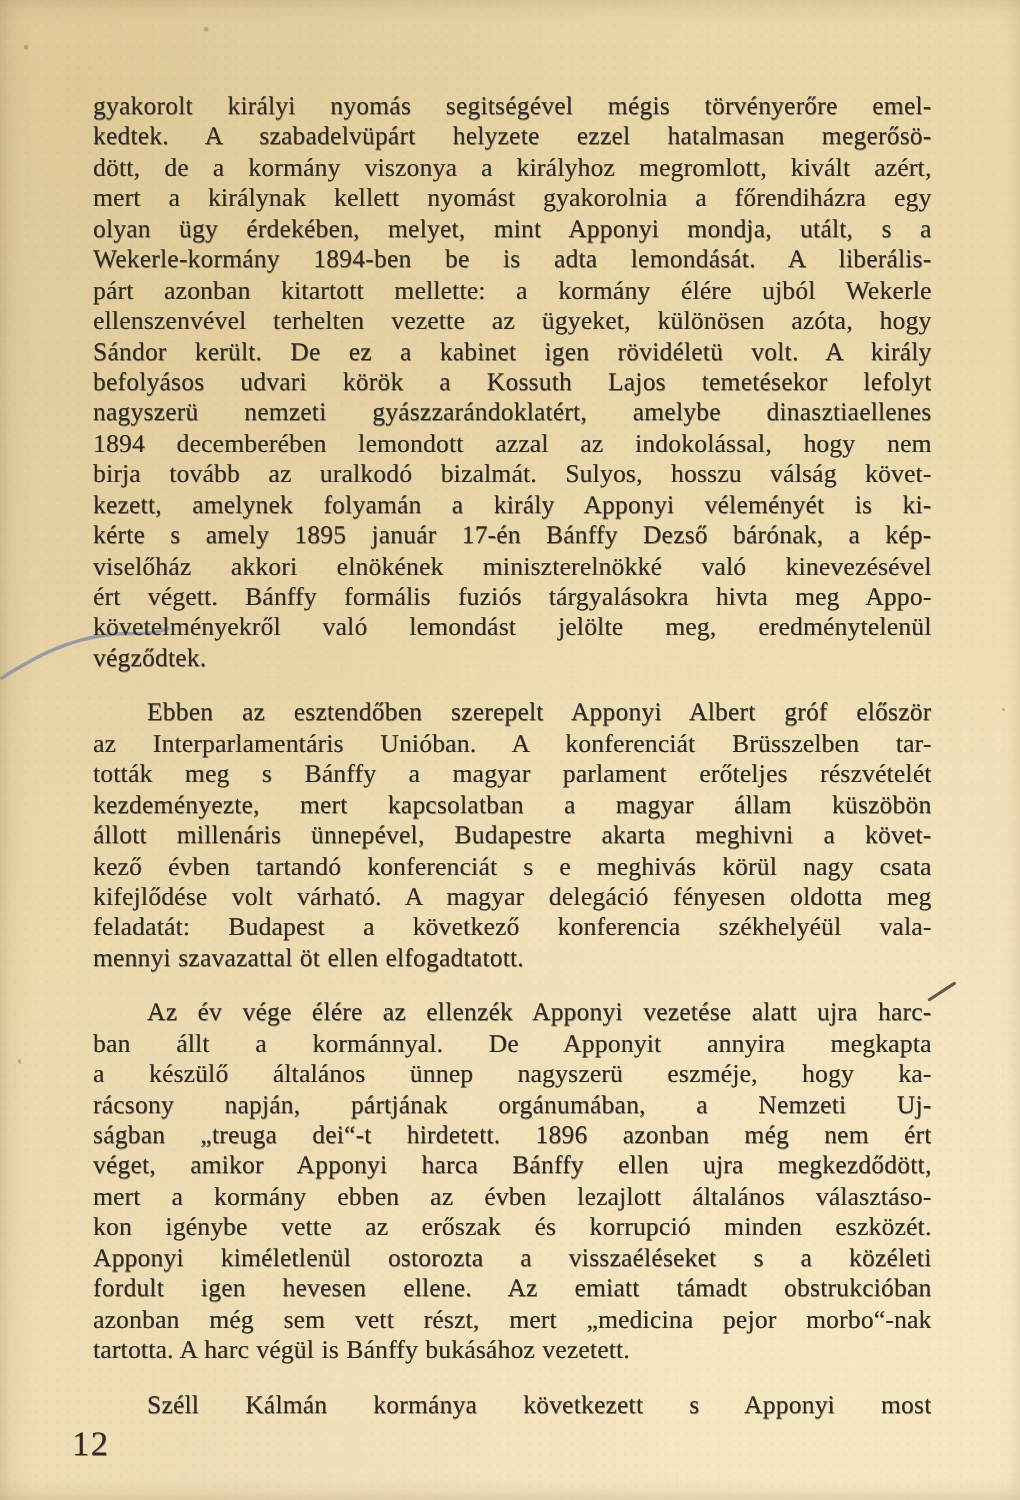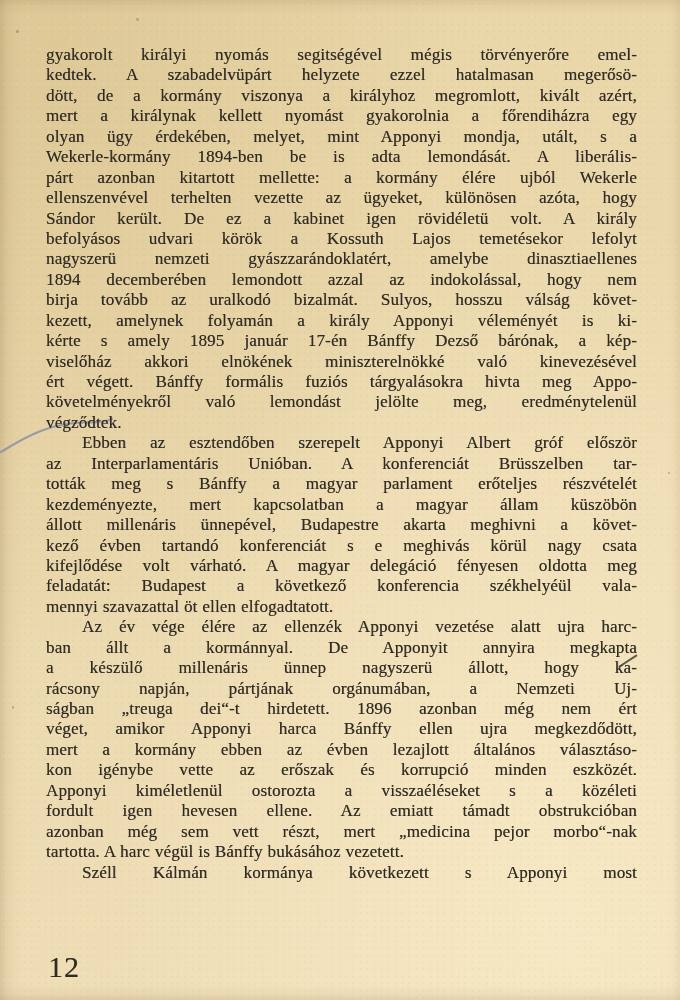--- a/index.html
+++ b/index.html
@@ -23,39 +23,39 @@
       inset 10px 0 26px -14px rgba(92,70,30,0.30),
       inset -6px 0 20px -14px rgba(92,70,30,0.18),
       inset 0 -8px 22px -14px rgba(92,70,30,0.22),
       inset 0 8px 22px -16px rgba(92,70,30,0.22);
   }
   .text-block {
     position: absolute;
     left: 46px; top: 45px;
     width: 591px;
   }
-  .paragraph { margin: 0; padding: 0; }
+  .paragraph { margin: 16px; padding: 0; }
   .line {
     font-size: 17px;
     line-height: 20.45px;
     height: 20.45px;
     overflow: hidden;
     letter-spacing: 0.15px;
     word-spacing: 0.5px;
     text-align: justify;
     text-align-last: justify;
     text-shadow: 0.35px 0.35px 0 rgba(47,43,36,0.55);
     white-space: normal;
   }
   .line.end { text-align-last: left; }
   .line.first { text-indent: 36px; }
   .page-number {
     position: absolute;
     left: 48px; top: 950px;
-    font-size: 30px;
+    font-size: 23px;
     letter-spacing: 1px;
     text-shadow: 0.35px 0.35px 0 rgba(47,43,36,0.55);
   }
   .pen-mark {
     position: absolute;
     left: 0; top: 405px;
     width: 140px; height: 70px;
     pointer-events: none;
   }
   .ink-slash {
@@ -116,21 +116,21 @@
         <div class="line">kezdeményezte, mert kapcsolatban a magyar állam küszöbön</div>
         <div class="line">állott millenáris ünnepével, Budapestre akarta meghivni a követ-</div>
         <div class="line">kező évben tartandó konferenciát s e meghivás körül nagy csata</div>
         <div class="line">kifejlődése volt várható. A magyar delegáció fényesen oldotta meg</div>
         <div class="line">feladatát: Budapest a következő konferencia székhelyéül vala-</div>
         <div class="line end">mennyi szavazattal öt ellen elfogadtatott.</div>
       </div>
       <div class="paragraph">
         <div class="line first">Az év vége élére az ellenzék Apponyi vezetése alatt ujra harc-</div>
         <div class="line">ban állt a kormánnyal. De Apponyit annyira megkapta</div>
-        <div class="line">a készülő millenáris ünnep nagyszerü állott, hogy ka-</div>
+        <div class="line">a készülő általános ünnep nagyszerü eszméje, hogy ka-</div>
         <div class="line">rácsony napján, pártjának orgánumában, a Nemzeti Uj-</div>
         <div class="line">ságban „treuga dei“-t hirdetett. 1896 azonban még nem ért</div>
         <div class="line">véget, amikor Apponyi harca Bánffy ellen ujra megkezdődött,</div>
         <div class="line">mert a kormány ebben az évben lezajlott általános választáso-</div>
         <div class="line">kon igénybe vette az erőszak és korrupció minden eszközét.</div>
         <div class="line">Apponyi kiméletlenül ostorozta a visszaéléseket s a közéleti</div>
         <div class="line">fordult igen hevesen ellene. Az emiatt támadt obstrukcióban</div>
         <div class="line">azonban még sem vett részt, mert „medicina pejor morbo“-nak</div>
         <div class="line end">tartotta. A harc végül is Bánffy bukásához vezetett.</div>
       </div>

